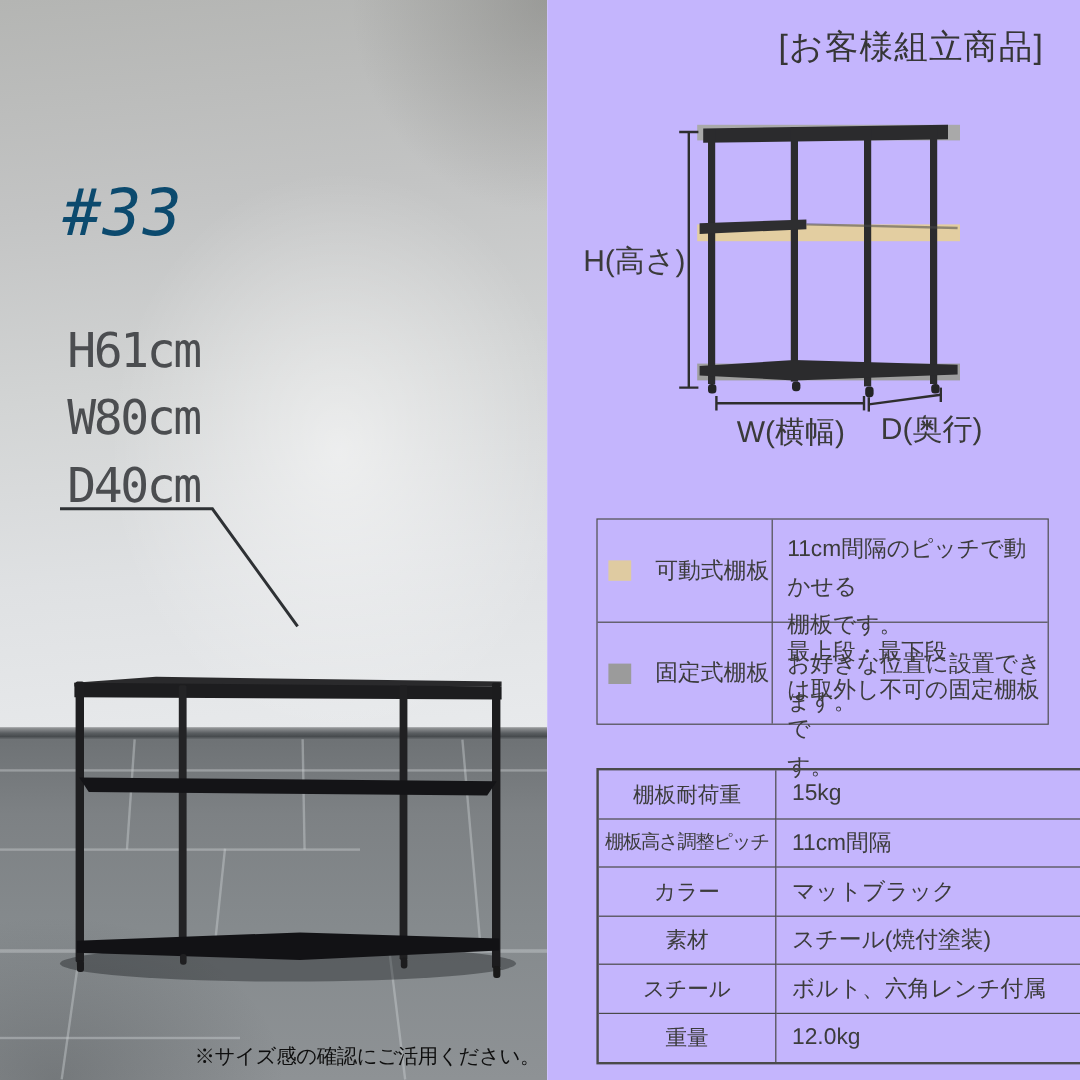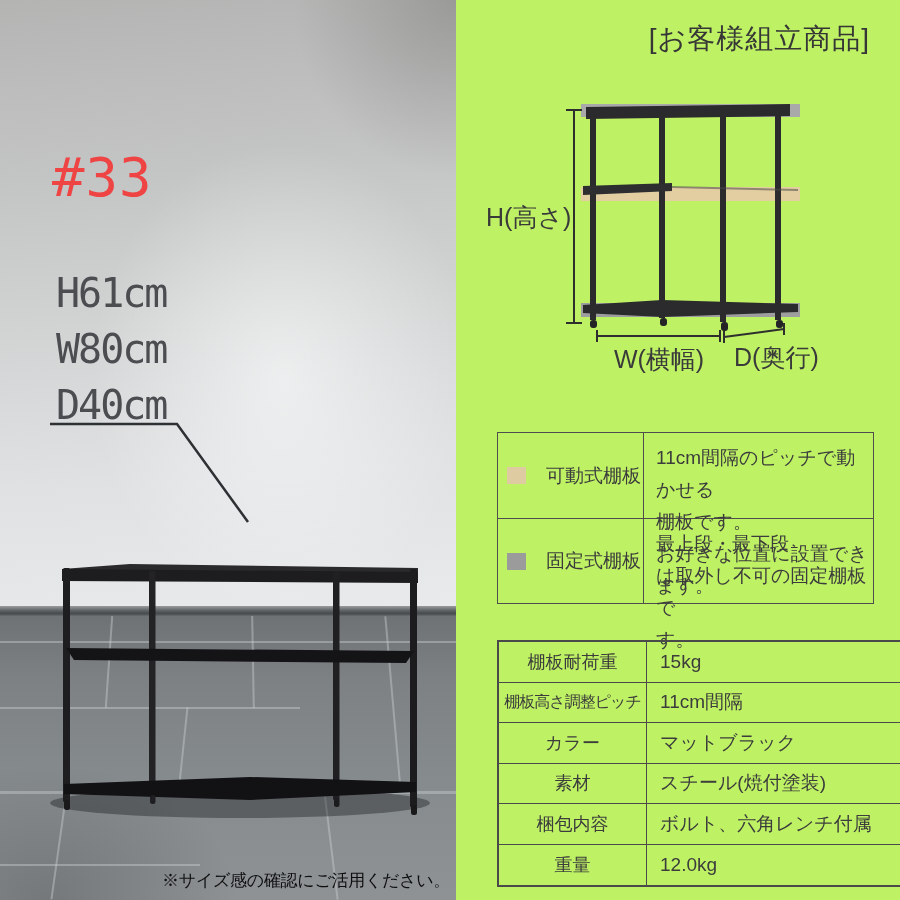--- a/index.html
+++ b/index.html
@@ -17,29 +17,29 @@
         background:linear-gradient(180deg,#9a9c9e 0%,#5a5e61 45%,#474b4e 70%,#777b7e 100%);}
   .floor{position:absolute;left:0;top:616px;width:456px;height:284px;
         background:
           radial-gradient(70% 80% at 10% 100%, rgba(40,44,46,.25), rgba(40,44,46,0) 60%),
           linear-gradient(180deg,#6e7275 0%,#7d8184 22%,#858a8d 55%,#8e9295 100%);}
   .grout{position:absolute;background:rgba(205,210,213,.42);}
 
   .photo-svg{position:absolute;left:0;top:0;width:456px;height:900px;}
 
   .model-number{position:absolute;left:52px;top:146px;
-        font-family:"DejaVu Sans Mono",monospace;font-size:54px;color:#ef4444;letter-spacing:1px;}
+        font-family:"DejaVu Sans Mono",monospace;font-size:54px;color:#0c4a6e;letter-spacing:1px;font-style:italic;}
   .dims{position:absolute;left:56px;top:228px;
         font-family:"DejaVu Sans Mono",monospace;font-size:40px;line-height:56px;
         color:#4b4d50;letter-spacing:-2px;margin-top:37px;}
   .photo-caption{position:absolute;right:6px;top:869px;font-size:17px;font-weight:normal;
         color:#0e0e0e;letter-spacing:-0.3px;white-space:nowrap;}
 
   
-  .right{position:absolute;left:456px;top:0;width:444px;height:900px;background:#bef264;}
+  .right{position:absolute;left:456px;top:0;width:444px;height:900px;background:#c4b5fd;}
   .assembly{position:absolute;top:20px;right:30px;font-size:28px;color:#363636;letter-spacing:1px;}
   .diagram-svg{position:absolute;left:0;top:0;width:444px;height:450px;}
   .dia-label{position:absolute;font-size:25px;color:#3a3a3a;white-space:nowrap;}
   .lbl-h{left:30px;top:201px;}
   .lbl-w{left:141px;top:343px;width:124px;text-align:center;}
   .lbl-d{left:278px;top:341px;}
 
   
   .legend{position:absolute;left:41px;top:432px;width:377px;
         display:grid;grid-template-columns:146px 1fr;grid-template-rows:86px 84px;
@@ -180,20 +180,20 @@
 
     <div class="spec">
       <div class="scell slabel">棚板耐荷重</div>
       <div class="scell svalue">15kg</div>
       <div class="scell slabel long">棚板高さ調整ピッチ</div>
       <div class="scell svalue">11cm間隔</div>
       <div class="scell slabel">カラー</div>
       <div class="scell svalue">マットブラック</div>
       <div class="scell slabel">素材</div>
       <div class="scell svalue">スチール(焼付塗装)</div>
-      <div class="scell slabel">梱包内容</div>
+      <div class="scell slabel">スチール</div>
       <div class="scell svalue">ボルト、六角レンチ付属</div>
       <div class="scell slabel last">重量</div>
       <div class="scell svalue last">12.0kg</div>
     </div>
 
   </div>
 </div>
 
 </body></html>

